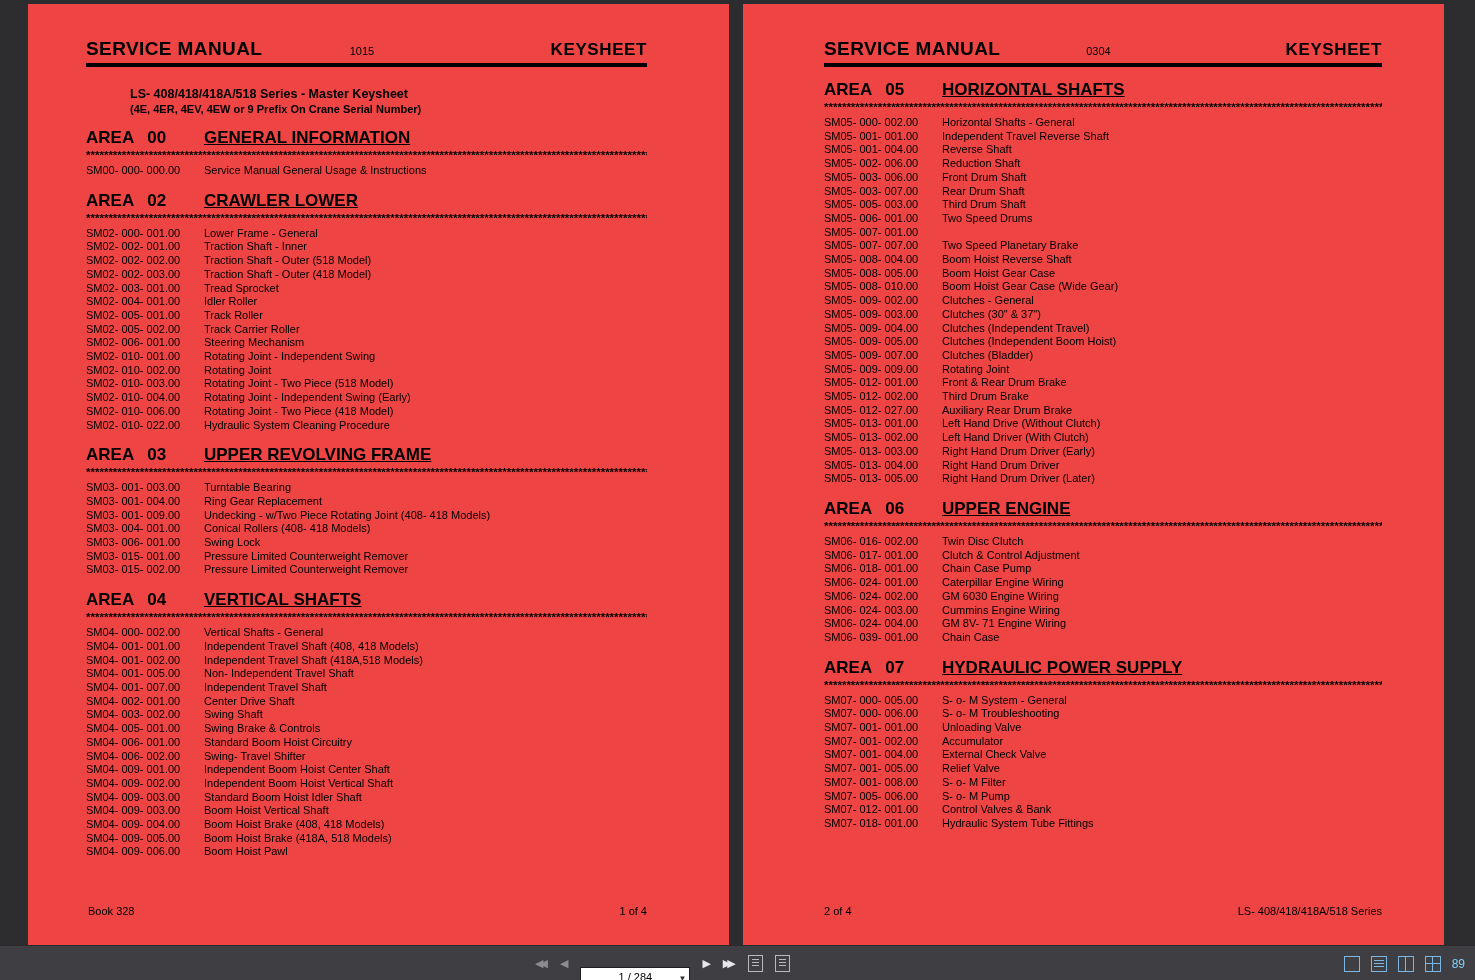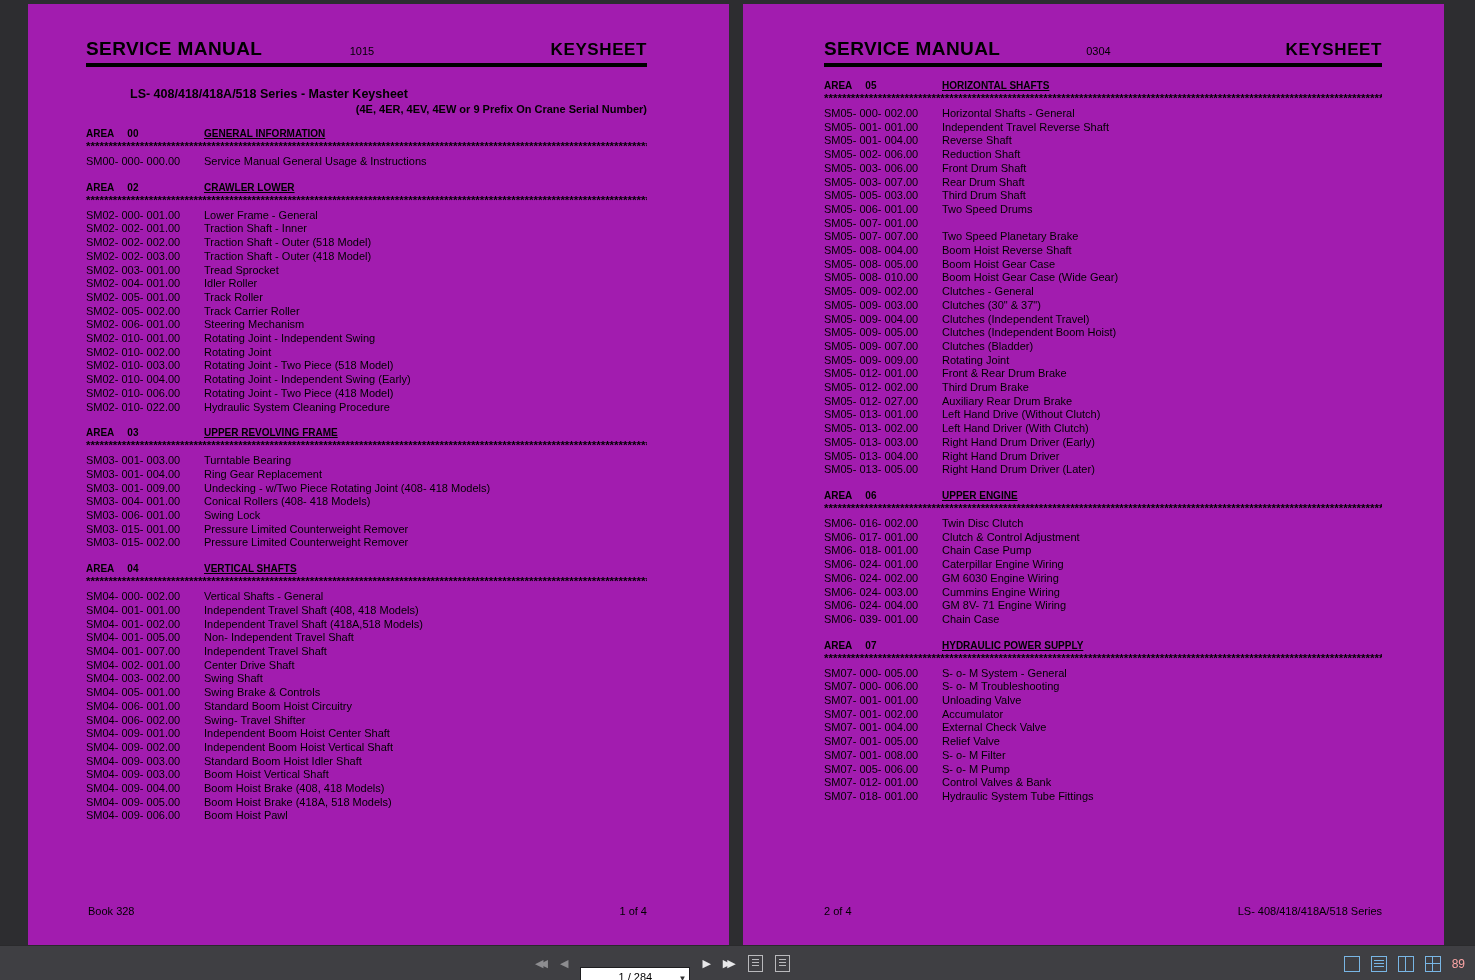--- a/index.html
+++ b/index.html
@@ -1,33 +1,33 @@
 <!DOCTYPE html>
 <html><head>
 <meta charset="utf-8">
 <style>
   html,body{margin:0;padding:0;width:1475px;height:980px;overflow:hidden;background:#2d2d30;}
   body{font-family:"Liberation Sans",sans-serif;display:flex;flex-direction:column;}
   .pages-area{flex:1;display:flex;gap:14px;padding:4px 28px 0 28px;box-sizing:border-box;}
-  .page{width:701px;height:941px;background:#a21caf;position:relative;color:#000;box-sizing:border-box;flex:none;}
+  .page{width:701px;height:941px;background:#ef4444;position:relative;color:#000;box-sizing:border-box;flex:none;}
   .page-left{padding:34px 82px 0 58px;}
   .page-right{padding:34px 62px 0 81px;}
   .page-header{display:flex;align-items:flex-end;position:relative;}
   .brand{font-size:19px;font-weight:bold;letter-spacing:.4px;}
   .header-code{position:absolute;left:47%;bottom:3px;font-size:11px;font-weight:normal;}
   .sheet{margin-left:auto;font-size:17px;font-weight:bold;letter-spacing:.6px;}
   .header-rule{height:4px;background:#000;margin-top:3px;}
   .title-block{margin-top:20px;margin-left:44px;}
   .doc-title{font-size:12.5px;font-weight:bold;}
-  .doc-subtitle{font-size:11px;font-weight:bold;margin-top:2px;text-align:right;}
+  .doc-subtitle{font-size:11px;font-weight:bold;margin-top:2px;}
   .section{margin-top:13px;}
   .row{display:flex;}
   .code{width:118px;flex:none;font-size:11px;}
   .desc{font-size:11px;flex:1;}
-  .sec-head .code,.sec-head .desc{font-size:10px;font-weight:bold;}
+  .sec-head .code,.sec-head .desc{font-size:17px;font-weight:bold;}
   .sec-title{text-decoration:underline;}
   .area-num{margin-left:13px;}
   .stars{font-size:11.5px;font-weight:bold;letter-spacing:0;line-height:10px;height:10px;overflow:hidden;white-space:nowrap;margin:2px 0 4px 0;}
   .entry{line-height:13.7px;}
   .page-footer{position:absolute;bottom:28px;display:flex;justify-content:space-between;font-size:11px;}
   .page-left .page-footer{left:60px;right:82px;}
   .page-right .page-footer{left:81px;right:62px;}
   
   .toolbar{height:35px;flex:none;background:#3f3f43;position:relative;border-top:1px solid #2a2a2c;}
   .nav-group{position:absolute;left:535px;top:0;height:100%;display:flex;align-items:center;gap:12px;}
@@ -38,21 +38,21 @@
   .page-combo{width:108px;height:19px;background:#fff;border:1px solid #1f1f21;display:flex;align-items:center;justify-content:center;position:relative;font-size:11px;color:#000;margin-top:27px;}
   .combo-caret{position:absolute;right:3px;top:6px;font-size:8px;color:#333;}
   .doc-icon{width:13px;height:15px;border:1px solid #b9b9bc;position:relative;background:transparent;}
   .doc-icon:after{content:"";position:absolute;left:3px;top:3px;right:3px;border-top:1px solid #b9b9bc;box-shadow:0 3px 0 #b9b9bc,0 6px 0 #b9b9bc;}
   .right-group{position:absolute;right:10px;top:0;height:100%;display:flex;align-items:center;gap:11px;}
   .view-icon{width:14px;height:14px;border:1px solid #79b6e4;position:relative;}
   .view-icon.lines:after{content:"";position:absolute;left:2px;top:3px;right:2px;border-top:1px solid #79b6e4;box-shadow:0 3px 0 #79b6e4,0 6px 0 #79b6e4;}
   .view-icon.split:after{content:"";position:absolute;left:6px;top:0;bottom:0;border-left:1px solid #79b6e4;}
   .view-icon.grid:after{content:"";position:absolute;left:6px;top:0;bottom:0;border-left:1px solid #79b6e4;}
   .view-icon.grid:before{content:"";position:absolute;left:0;right:0;top:6px;border-top:1px solid #79b6e4;}
-  .zoom-text{color:#fca5a5;font-size:12px;}
+  .zoom-text{color:#7dd3fc;font-size:12px;}
 </style>
 </head>
 <body>
 
 <div class="pages-area">
 
   <div class="page page-left">
     <div class="page-header">
       <span class="brand">SERVICE MANUAL</span>
       <span class="header-code">1015</span>

